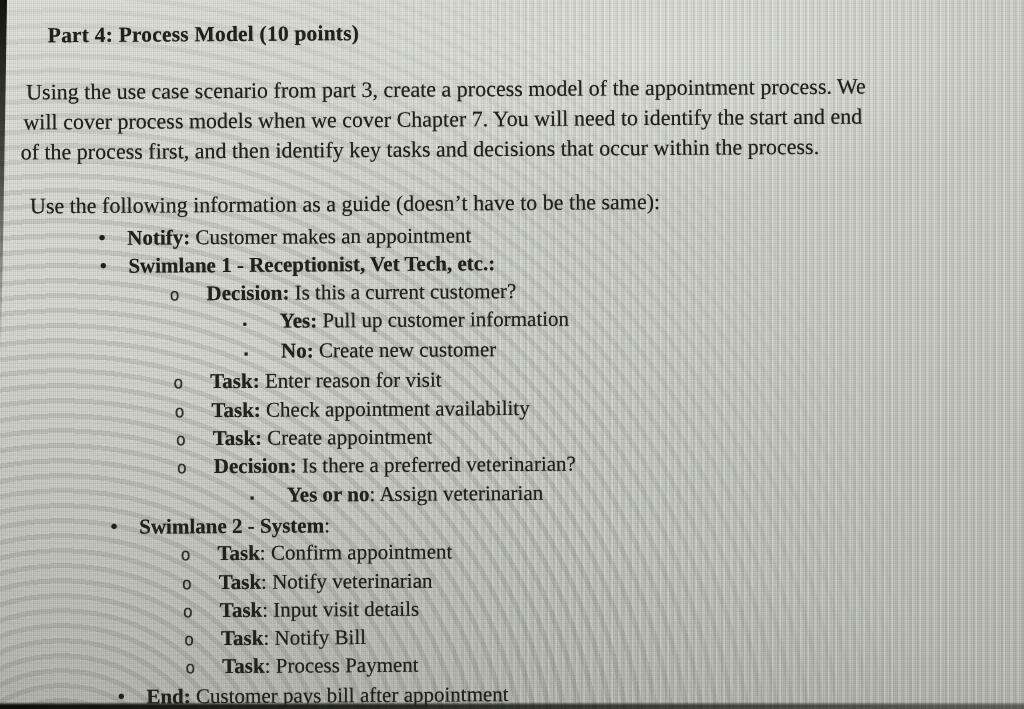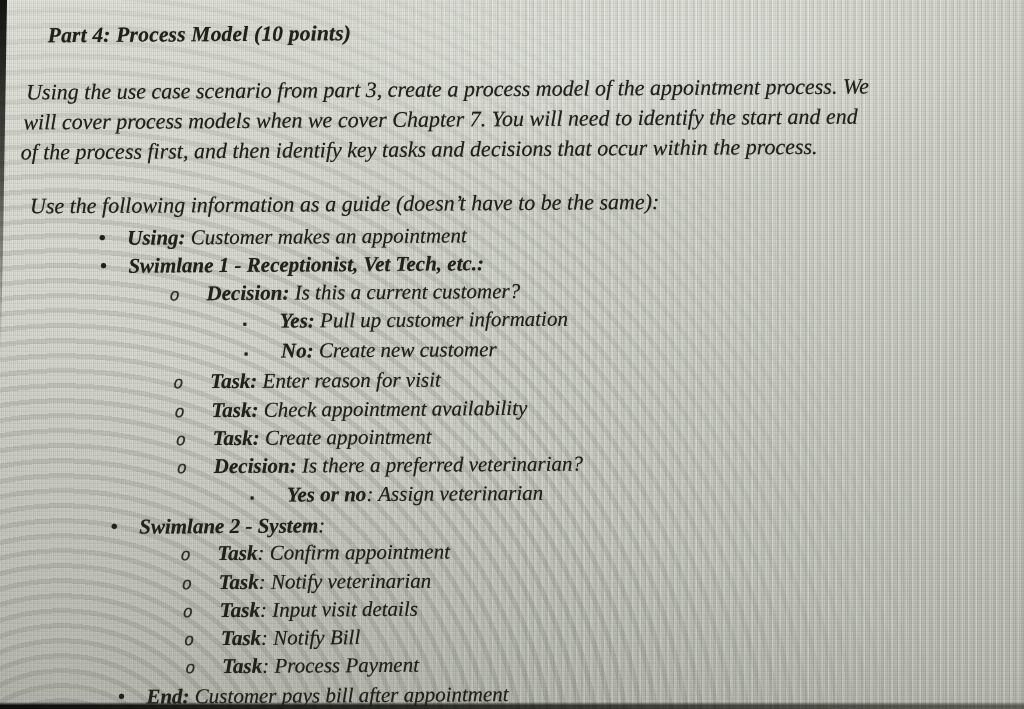--- a/index.html
+++ b/index.html
@@ -2,21 +2,20 @@
 <html style="--paper-light: #dadcd3; --paper-mid: #cbcdc4; --paper-dark: #b3b5ab; --ink: #21211b;"><head>
 <meta charset="utf-8">
 <style>
   html,body { margin:0; padding:0; background:#888; }
   .photo {
     position:relative; width:1024px; height:709px; overflow:hidden;
     background:
       radial-gradient(55% 30% at 62% 8%, rgba(255,255,255,0.30), rgba(255,255,255,0) 70%),
       linear-gradient(160deg, #dadcd3 0%, #d2d4cb 30%, #cbcdc4 52%, #c0c2b8 75%, #b3b5ab 100%);
     font-family:"Liberation Serif","DejaVu Serif",serif;
-    font-style:italic;
   }
   
   .tex-grid { position:absolute; inset:0;
     background:
       repeating-linear-gradient(90deg, rgba(255,255,255,0.13) 0 1px, rgba(96,100,88,0.09) 1px 2px, rgba(255,255,255,0.04) 2px 3px, rgba(96,100,88,0.04) 3px 4px),
       repeating-linear-gradient(0deg, rgba(255,255,255,0.09) 0 1px, rgba(96,100,88,0.07) 1px 2px, rgba(0,0,0,0) 2px 4px);
   }
   
   .tex-vband { position:absolute; top:0; bottom:0; left:26%; right:0;
     background:repeating-linear-gradient(90deg, rgba(88,93,82,0.13) 0 2px, rgba(236,238,230,0.16) 2px 4px, rgba(88,93,82,0.05) 4px 7px);
@@ -79,21 +78,21 @@
     <div class="para">
       <div class="pline">Using the use case scenario from part 3, create a process model of the appointment process. We</div>
       <div class="pline">will cover process models when we cover Chapter 7. You will need to identify the start and end</div>
       <div class="pline">of the process first, and then identify key tasks and decisions that occur within the process.</div>
     </div>
 
     <div class="guide">Use the following information as a guide (doesn’t have to be the same):</div>
 
     <div class="list">
         <div class="li l1" style="padding-left: 99px;">
-    <span class="marker">•</span><span class="li-text"><b class="li-bold">Using:</b><span class="li-rest"> Customer makes an appointment</span></span>
+    <span class="marker">•</span><span class="li-text"><b class="li-bold">Notify:</b><span class="li-rest"> Customer makes an appointment</span></span>
   </div>
         <div class="li l1" style="padding-left: 100px;">
     <span class="marker">•</span><span class="li-text"><b class="li-bold">Swimlane 1 - Receptionist, Vet Tech, etc.:</b><span class="li-rest"></span></span>
   </div>
         <div class="li l2" style="padding-left: 170px;">
     <span class="marker">o</span><span class="li-text"><b class="li-bold">Decision:</b><span class="li-rest"> Is this a current customer?</span></span>
   </div>
         <div class="li l3" style="padding-left: 243px;">
     <span class="marker">▪</span><span class="li-text"><b class="li-bold">Yes:</b><span class="li-rest"> Pull up customer information</span></span>
   </div>

